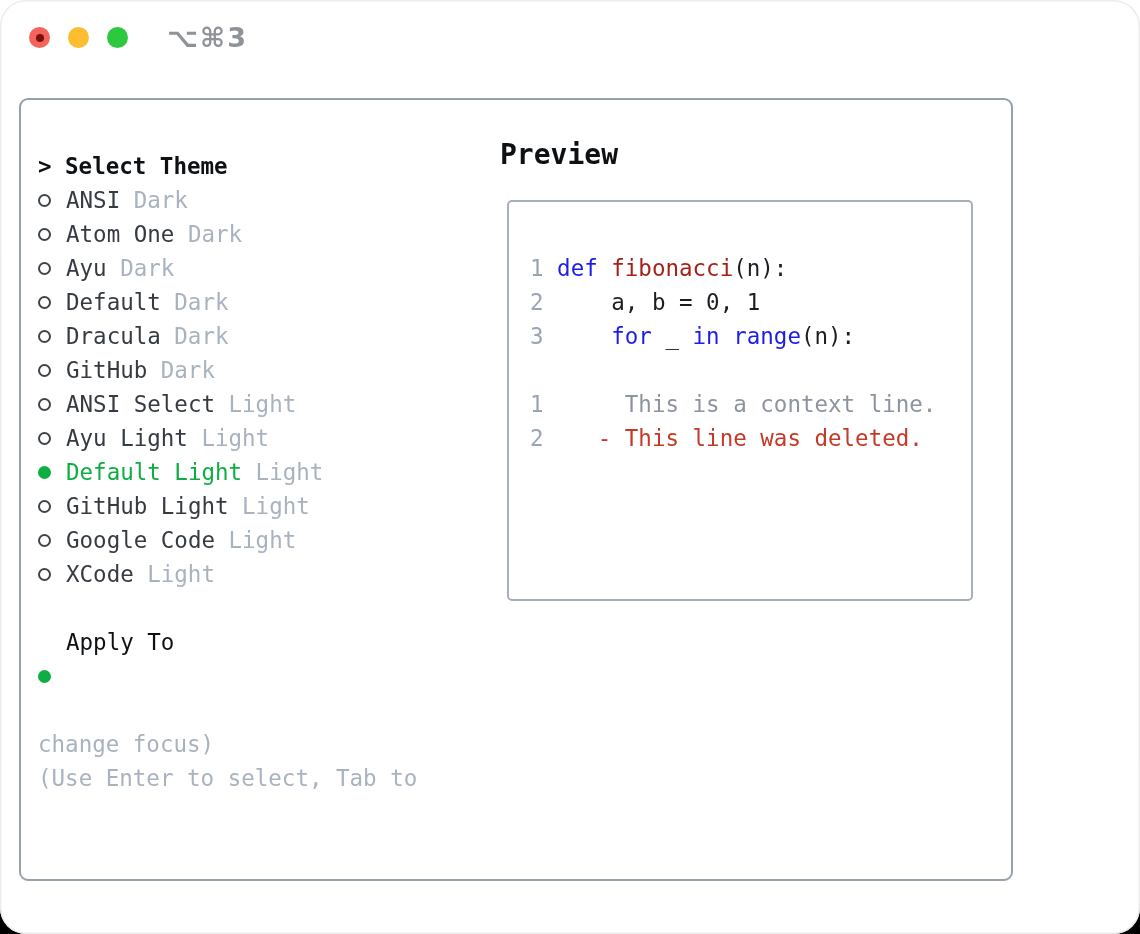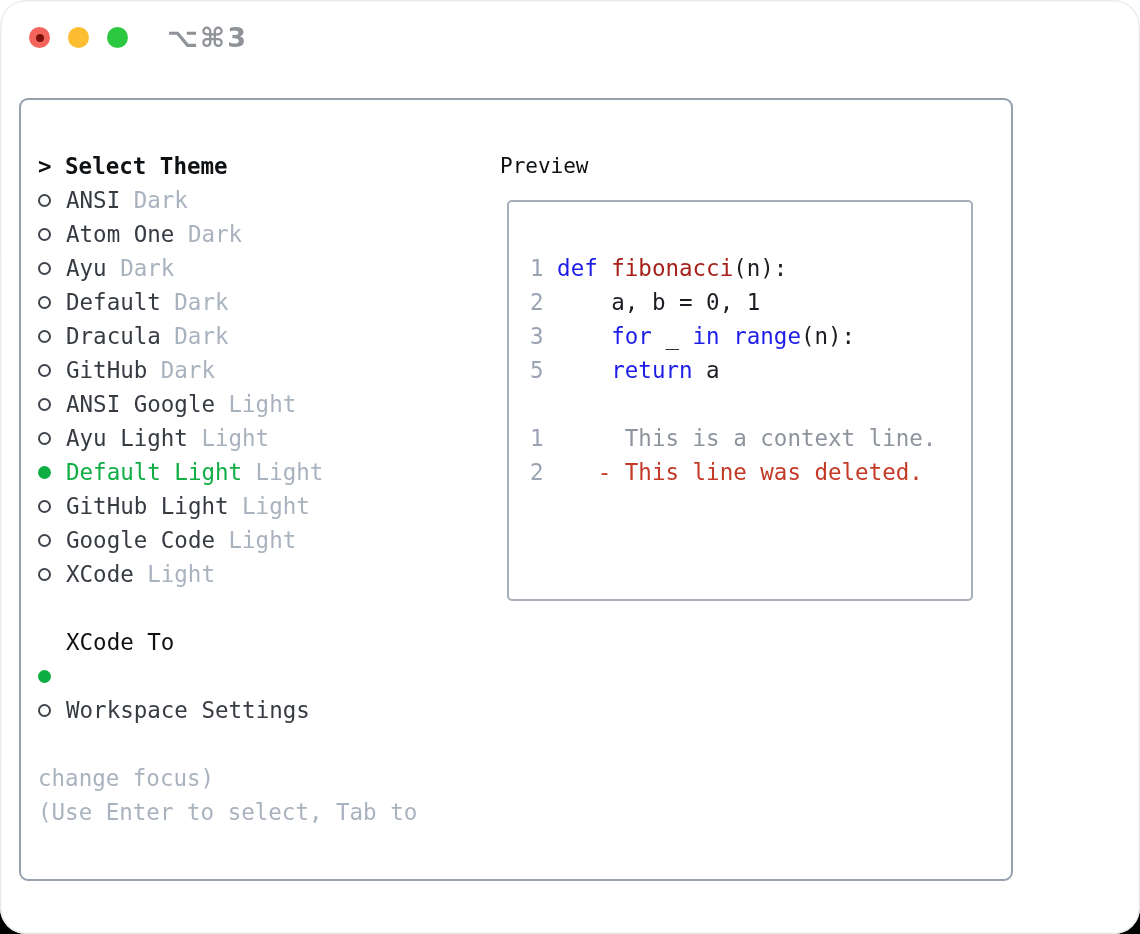--- a/index.html
+++ b/index.html
@@ -46,22 +46,22 @@
   .bullet.ghost{visibility:hidden;}
   .iname{color:var(--text-dark);}
   .item.selected .iname{color:var(--accent-green);text-align:center;}
   .variant{color:var(--muted-gray);margin-left:0.6em;}
   .apply-hdr{color:var(--heading-black);}
   .opt-label{color:var(--text-dark);}
   .opt.selected .opt-label{color:var(--accent-green);}
   .hint{color:var(--muted-gray);}
   
   .preview-hdr{
-    position:absolute;left:479px;top:49px;height:34px;line-height:34px;
-    font-size:21px;font-weight:normal;color:var(--heading-black);
+    position:absolute;left:479px;top:38px;height:34px;line-height:34px;
+    font-size:28px;font-weight:bold;color:var(--heading-black);
   }
   .preview-box{
     position:absolute;left:486px;top:100px;width:466px;height:401px;box-sizing:border-box;
     border:2px solid var(--box-border);border-radius:5px;
     padding:49px 8px 0 21px;overflow:hidden;background:#fff;
   }
   .cline{white-space:pre;font-size:22.5px;line-height:34px;height:34px;}
   .lnum{color:var(--line-number-gray);}
   .seg-plain{color:var(--plain-code);}
   .seg-kw{color:var(--keyword-blue);}
@@ -92,53 +92,51 @@
         <span>&gt;</span><span class="hdr-title">Select Theme</span>
       </div>
 
       <div>
           <div class="row item"><span class="bullet"></span><span class="iname">ANSI</span><span class="variant">Dark</span></div>
           <div class="row item"><span class="bullet"></span><span class="iname">Atom One</span><span class="variant">Dark</span></div>
           <div class="row item"><span class="bullet"></span><span class="iname">Ayu</span><span class="variant">Dark</span></div>
           <div class="row item"><span class="bullet"></span><span class="iname">Default</span><span class="variant">Dark</span></div>
           <div class="row item"><span class="bullet"></span><span class="iname">Dracula</span><span class="variant">Dark</span></div>
           <div class="row item"><span class="bullet"></span><span class="iname">GitHub</span><span class="variant">Dark</span></div>
-          <div class="row item"><span class="bullet"></span><span class="iname">ANSI Google</span><span class="variant">Light</span></div>
+          <div class="row item"><span class="bullet"></span><span class="iname">ANSI Select</span><span class="variant">Light</span></div>
           <div class="row item"><span class="bullet"></span><span class="iname">Ayu Light</span><span class="variant">Light</span></div>
           <div class="row item selected"><span class="bullet filled"></span><span class="iname">Default Light</span><span class="variant">Light</span></div>
           <div class="row item"><span class="bullet"></span><span class="iname">GitHub Light</span><span class="variant">Light</span></div>
           <div class="row item"><span class="bullet"></span><span class="iname">Google Code</span><span class="variant">Light</span></div>
           <div class="row item"><span class="bullet"></span><span class="iname">XCode</span><span class="variant">Light</span></div>
         </div>
 
       <div class="row gap"></div>
 
       <div class="row apply-hdr">
-        <span class="bullet ghost"></span><span>XCode To</span>
+        <span class="bullet ghost"></span><span>Apply To</span>
       </div>
 
       <div>
           <div class="row opt selected"><span class="bullet filled"></span></div>
-          <div class="row opt"><span class="bullet"></span><span class="opt-label">Workspace Settings</span></div>
         </div>
 
       <div class="row gap"></div>
 
       <div class="row hint">change focus)</div>
       <div class="row hint">(Use Enter to select, Tab to</div>
     </div>
 
     <div class="preview-hdr">Preview</div>
 
     <div class="preview-box">
       <div>
           <div class="cline"><span class="lnum">1 </span><span class="seg-kw">def </span><span class="seg-fn">fibonacci</span><span class="seg-plain">(n):</span></div>
           <div class="cline"><span class="lnum">2 </span><span class="seg-plain">    a, b = 0, 1</span></div>
           <div class="cline"><span class="lnum">3 </span><span class="seg-plain">    </span><span class="seg-kw">for</span><span class="seg-plain"> _ </span><span class="seg-kw">in</span><span class="seg-plain"> </span><span class="seg-kw">range</span><span class="seg-plain">(n):</span></div>
-          <div class="cline"><span class="lnum">5 </span><span class="seg-plain">    </span><span class="seg-kw">return</span><span class="seg-plain"> a</span></div>
           <div class="cline"><span class="lnum"></span></div>
           <div class="cline"><span class="lnum">1 </span><span class="seg-context">     This is a context line.</span></div>
           <div class="cline"><span class="lnum">2 </span><span class="seg-del">   - This line was deleted.</span></div>
         </div>
     </div>
 
   </div>
 </div>
 
 </body></html>

